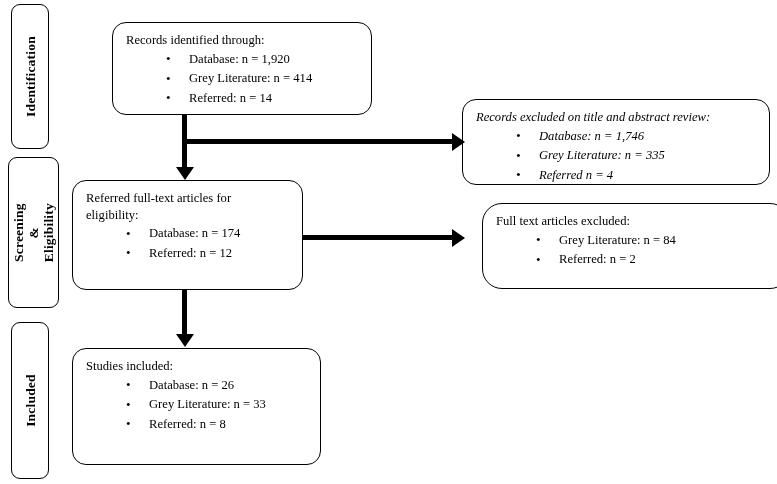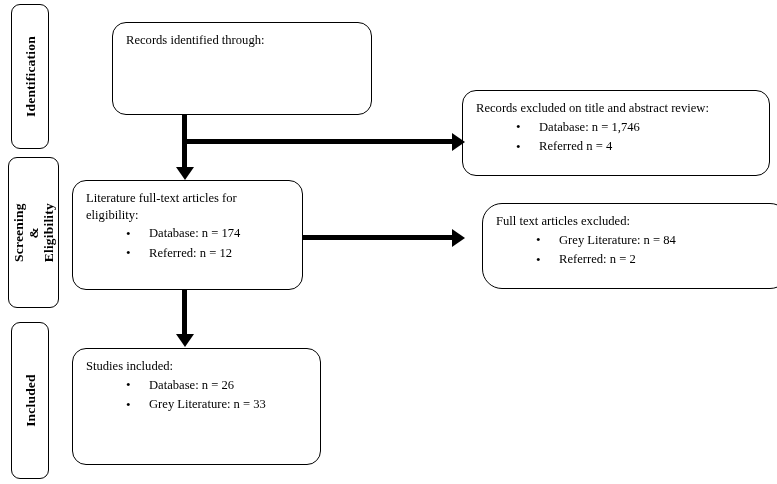--- a/index.html
+++ b/index.html
@@ -129,36 +129,42 @@
     <div class="stage-text two-line">Screening &amp; Eligibility</div>
   </div>
 
   <div class="stage" style="left:11px; top:322px; width:38px; height:157px;">
     <div class="stage-text">Included</div>
   </div>
 
   <div class="box" style="left:72px; top:22px; width:260px; height:93px;margin-left:40px;">
     <div class="box-inner">
       <p class="box-title">Records identified through:</p>
-    </div>
-  </div>
-
-  <div class="box" style="left:462px; top:90px; width:308px; height:86px;">
+      <ul class="bullets">
+        <li>Database: n = 1,920</li>
+        <li>Grey Literature: n = 414</li>
+        <li>Referred: n = 14</li>
+      </ul>
+    </div>
+  </div>
+
+  <div class="box" style="left:462px; top:99px; width:308px; height:86px;font-style:italic;">
     <div class="box-inner">
       <p class="box-title">Records excluded on title and abstract review:</p>
       <ul class="bullets">
         <li>Database: n = 1,746</li>
+        <li>Grey Literature: n = 335</li>
         <li>Referred n = 4</li>
       </ul>
     </div>
   </div>
 
   <div class="box" style="left:72px; top:180px; width:231px; height:110px;">
     <div class="box-inner">
-      <p class="box-title">Literature full-text articles for
+      <p class="box-title">Referred full-text articles for
 eligibility:</p>
       <ul class="bullets">
         <li>Database: n = 174</li>
         <li>Referred: n = 12</li>
       </ul>
     </div>
   </div>
 
   <div class="box" style="left:482px; top:203px; width:308px; height:86px;border-radius:20px;">
     <div class="box-inner">
@@ -169,20 +175,21 @@
       </ul>
     </div>
   </div>
 
   <div class="box" style="left:72px; top:348px; width:249px; height:117px;">
     <div class="box-inner">
       <p class="box-title">Studies included:</p>
       <ul class="bullets">
         <li>Database: n = 26</li>
         <li>Grey Literature: n = 33</li>
+        <li>Referred: n = 8</li>
       </ul>
     </div>
   </div>
 
   <div class="vline" style="left:182px; top:115px; height:53px;"></div>
   <div class="arrow-down" style="left:175.5px; top:167px;"></div>
 
   <div class="hline" style="left:182px; top:139px; width:274px;"></div>
   <div class="arrow-right" style="left:452px; top:132.5px;"></div>
 

